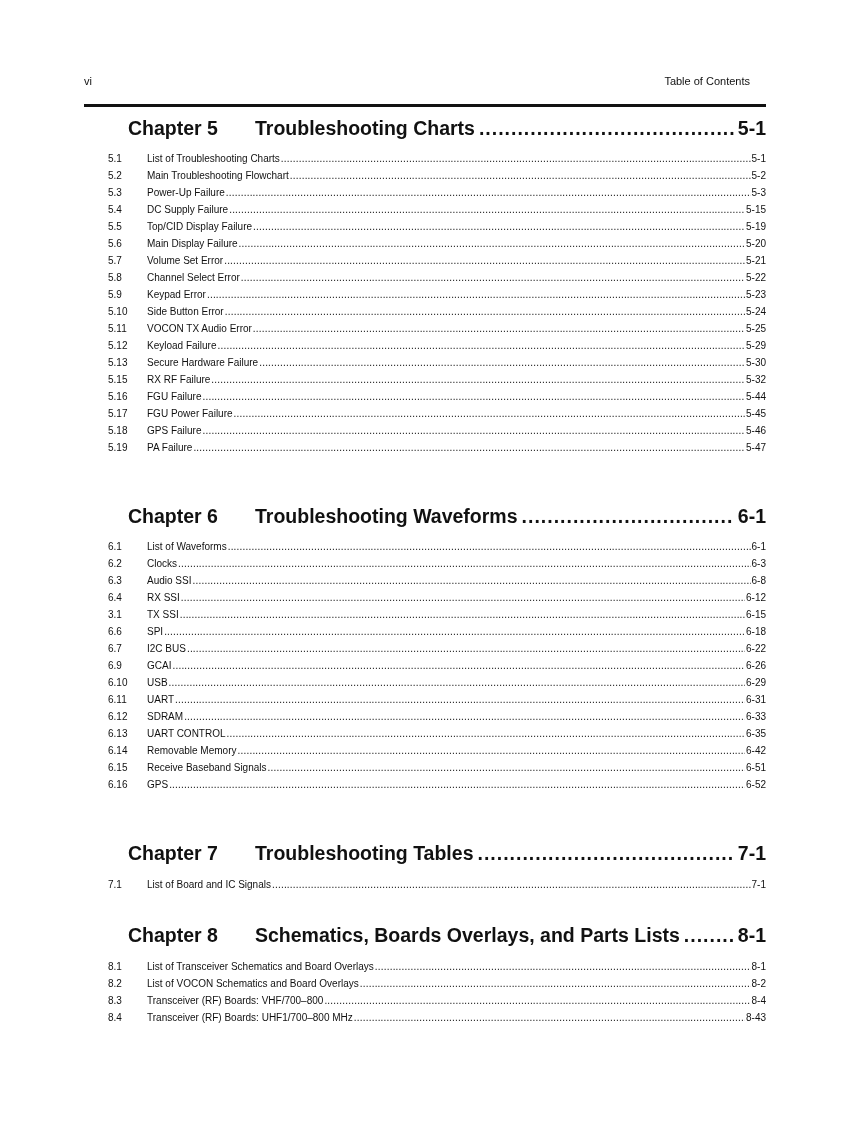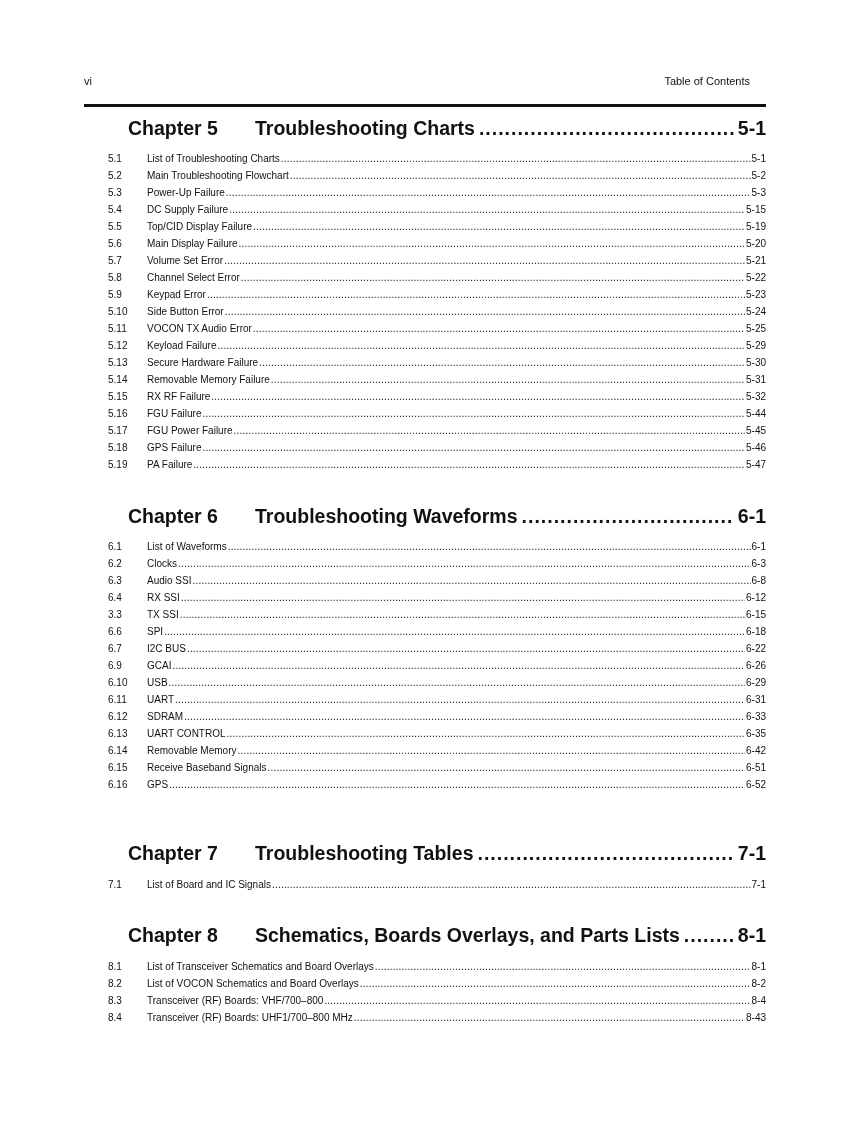--- a/index.html
+++ b/index.html
@@ -117,26 +117,20 @@
           <span class="e-dots"></span>
           <span class="e-page">5-29</span>
         </div>
         <div class="entry">
           <span class="e-num">5.13</span>
           <span class="e-title">Secure Hardware Failure</span>
           <span class="e-dots"></span>
           <span class="e-page">5-30</span>
         </div>
         <div class="entry">
-          <span class="e-num">5.14</span>
-          <span class="e-title">Removable Memory Failure</span>
-          <span class="e-dots"></span>
-          <span class="e-page">5-31</span>
-        </div>
-        <div class="entry">
           <span class="e-num">5.15</span>
           <span class="e-title">RX RF Failure</span>
           <span class="e-dots"></span>
           <span class="e-page">5-32</span>
         </div>
         <div class="entry">
           <span class="e-num">5.16</span>
           <span class="e-title">FGU Failure</span>
           <span class="e-dots"></span>
           <span class="e-page">5-44</span>
@@ -187,21 +181,21 @@
           <span class="e-dots"></span>
           <span class="e-page">6-8</span>
         </div>
         <div class="entry">
           <span class="e-num">6.4</span>
           <span class="e-title">RX SSI</span>
           <span class="e-dots"></span>
           <span class="e-page">6-12</span>
         </div>
         <div class="entry">
-          <span class="e-num">3.3</span>
+          <span class="e-num">3.1</span>
           <span class="e-title">TX SSI</span>
           <span class="e-dots"></span>
           <span class="e-page">6-15</span>
         </div>
         <div class="entry">
           <span class="e-num">6.6</span>
           <span class="e-title">SPI</span>
           <span class="e-dots"></span>
           <span class="e-page">6-18</span>
         </div>

